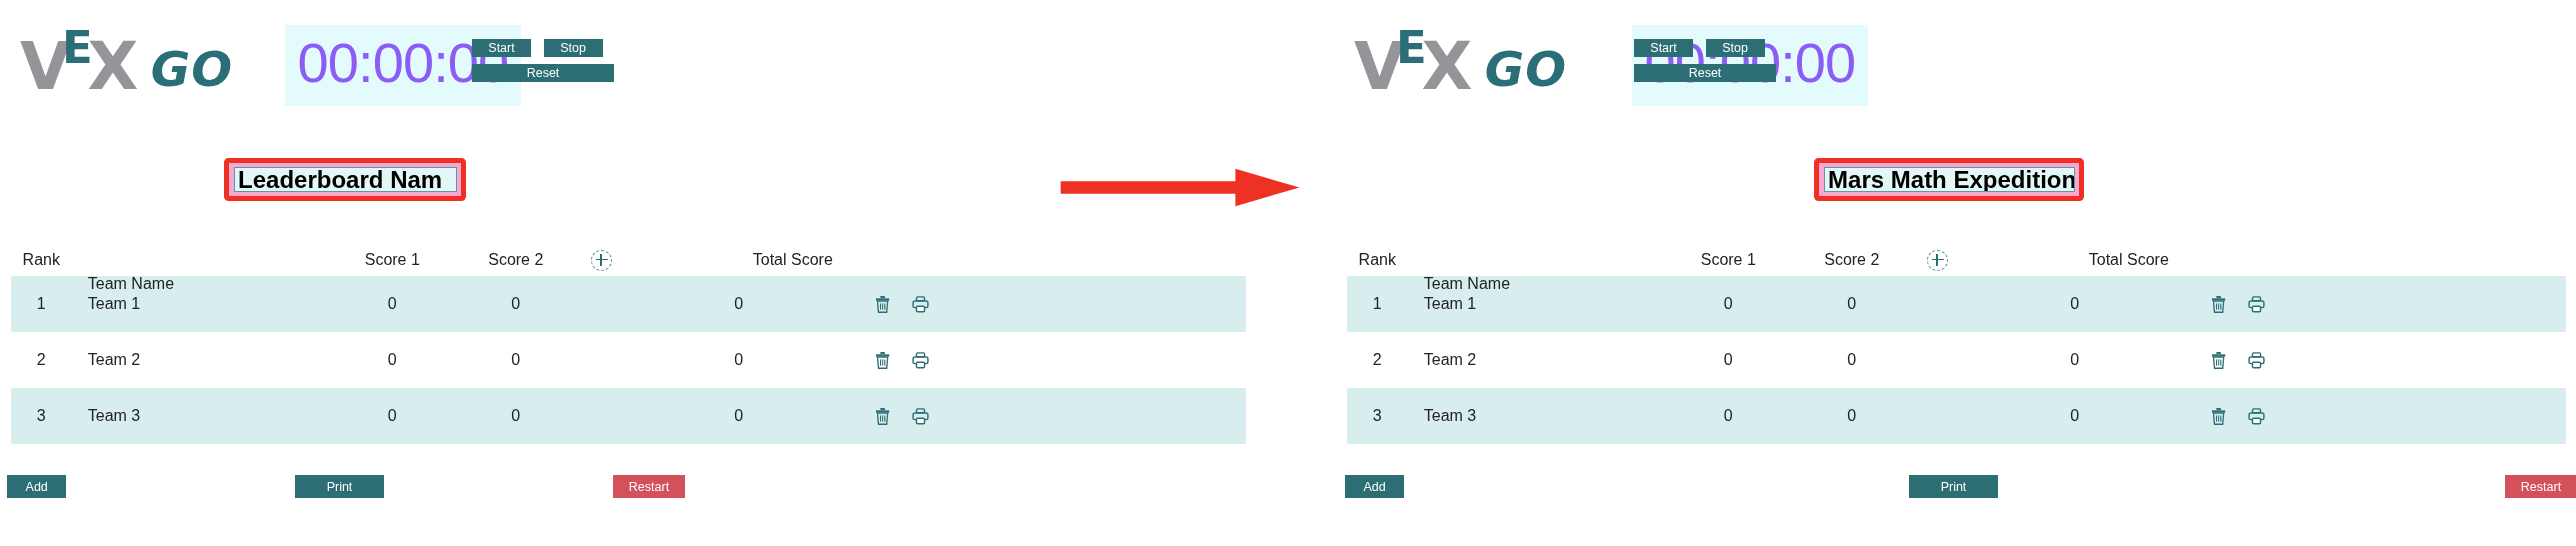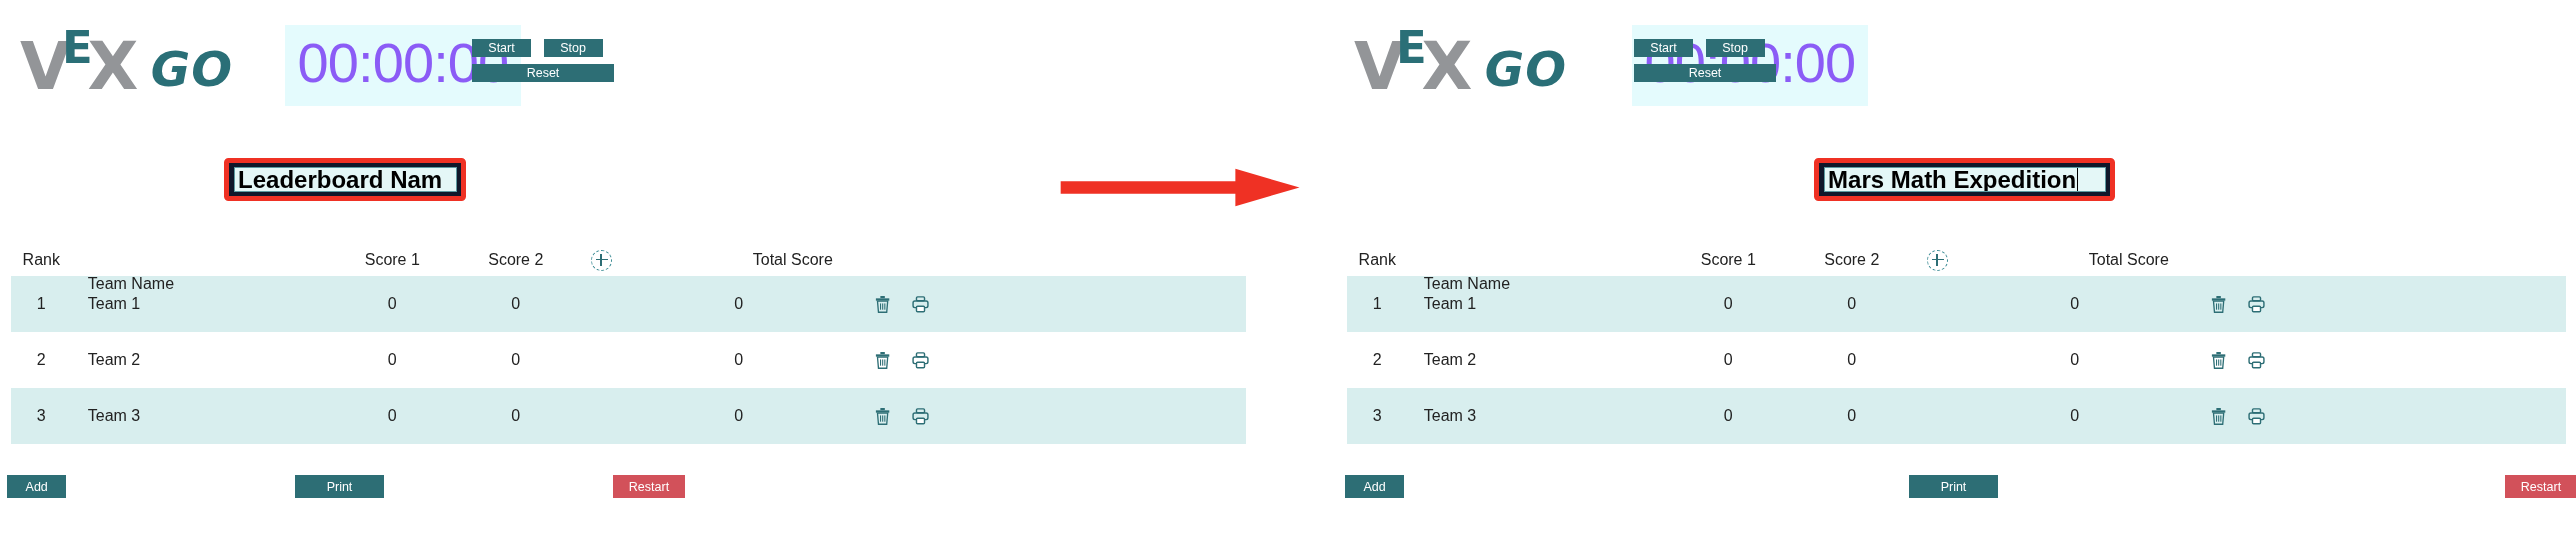--- a/index.html
+++ b/index.html
@@ -134,26 +134,26 @@
   }
   .btn--start { width: 59px; }
   .btn--stop  { width: 59px; }
   .btn--reset { width: 142px; text-align: center; }
 
   
   .name-highlight {
     position: absolute;
     border: 5.4px solid #ef3124;
     border-radius: 4.5px;
-    background: #0f172a;
+    background: #f9a8d4;
     box-sizing: border-box;
   }
   .panel--left  .name-highlight { left: 224px;  top: 158px; width: 242px; height: 43px; }
   .panel--right .name-highlight { left: 914px - 1336px; }
-  .panel--right .name-highlight { left: 478px; top: 158px; width: 301px; height: 43px; }
+  .panel--right .name-highlight { left: 478px; top: 158px; width: 270px; height: 43px; }
 
   .name-input {
     position: absolute;
     left: 4.5px;
     top: 3.6px;
     right: 4.5px;
     bottom: 3.6px;
     background: #e4f7f7;
     border: 0.9px solid #5c9aa0;
     box-sizing: border-box;

